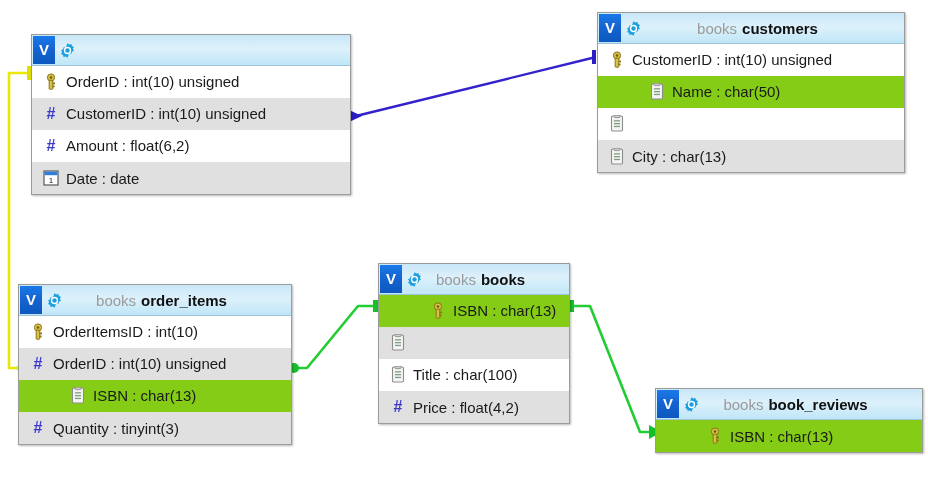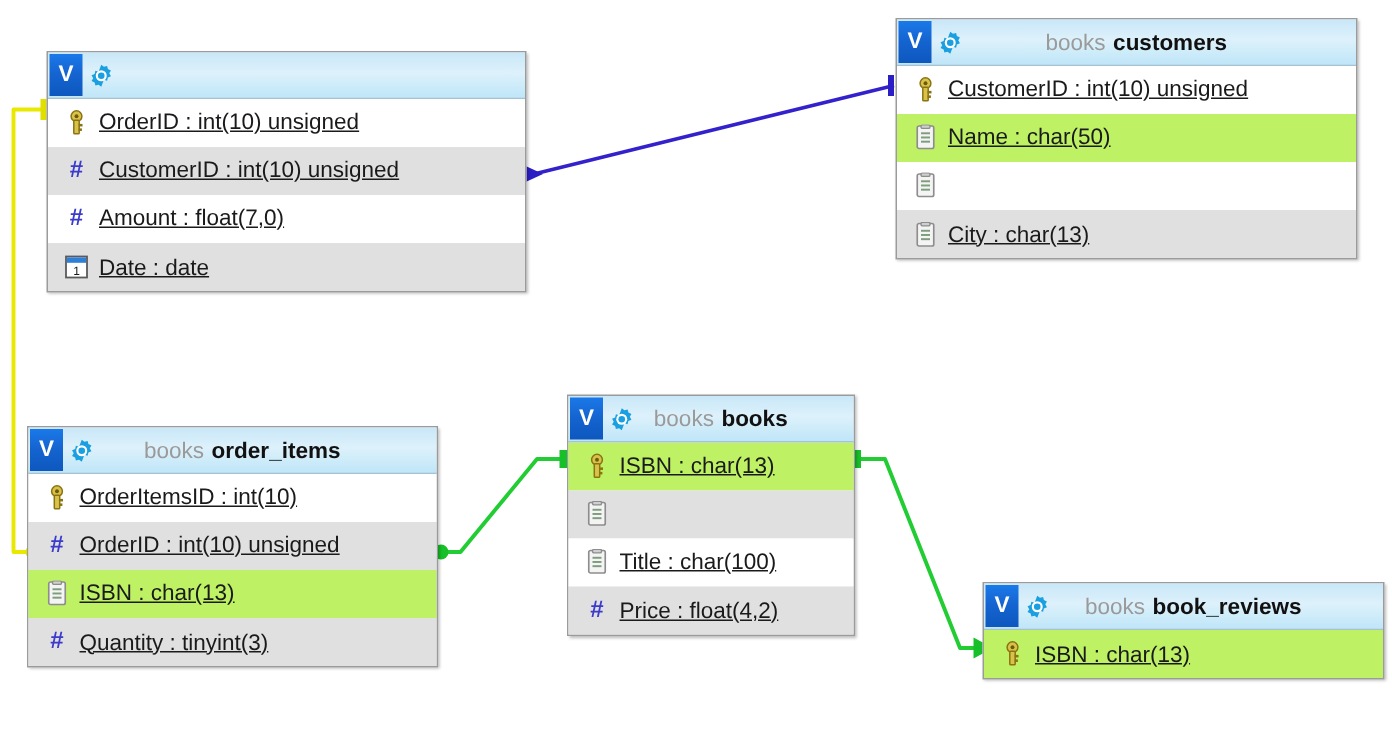--- a/index.html
+++ b/index.html
@@ -84,37 +84,36 @@
     display: flex;
     align-items: center;
     font-size: 15px;
     color: #1a1a1a;
     border-bottom: 1px solid transparent;
     box-sizing: border-box;
     white-space: nowrap;
   }
   .field-row.bg-white  { background: #ffffff; }
   .field-row.bg-gray   { background: #e0e0e0; }
-  .field-row.bg-pink   { background: #bef264; }
+  .field-row.bg-pink   { background: #84cc16; padding-left: 40px; }
   .field-row:last-child { border-bottom: none; }
 
   .field-icon {
     width: 26px;
     height: 22px;
     flex: 0 0 auto;
     margin-left: 6px;
     margin-right: 2px;
     display: flex;
     align-items: center;
     justify-content: center;
   }
   .field-label {
     flex: 1 1 auto;
     padding-right: 10px;
-    text-decoration: underline;
   }
 
   .hash-glyph {
     font-family: "Liberation Sans", sans-serif;
     font-size: 16px;
     font-weight: bold;
     color: #3b3bcc;
     line-height: 1;
   }
 </style>
@@ -177,21 +176,21 @@
         <div class="field-row bg-gray">
           <span class="field-icon">
             <span class="hash-glyph">#</span>
           </span>
           <span class="field-label">CustomerID : int(10) unsigned</span>
         </div>
         <div class="field-row bg-white">
           <span class="field-icon">
             <span class="hash-glyph">#</span>
           </span>
-          <span class="field-label">Amount : float(7,0)</span>
+          <span class="field-label">Amount : float(6,2)</span>
         </div>
         <div class="field-row bg-gray">
           <span class="field-icon">
             <svg width="16" height="16" viewBox="0 0 16 16">
               <rect x="1" y="1" width="14" height="14" fill="#ffffff" stroke="#5a5a5a" stroke-width="1.2"></rect>
               <rect x="1.6" y="1.6" width="12.8" height="3.6" fill="#2f7fd8"></rect>
               <text x="8" y="13" font-family="Liberation Sans, sans-serif" font-size="8" text-anchor="middle" fill="#1a1a1a">1</text>
             </svg>
           </span>
           <span class="field-label">Date : date</span>

